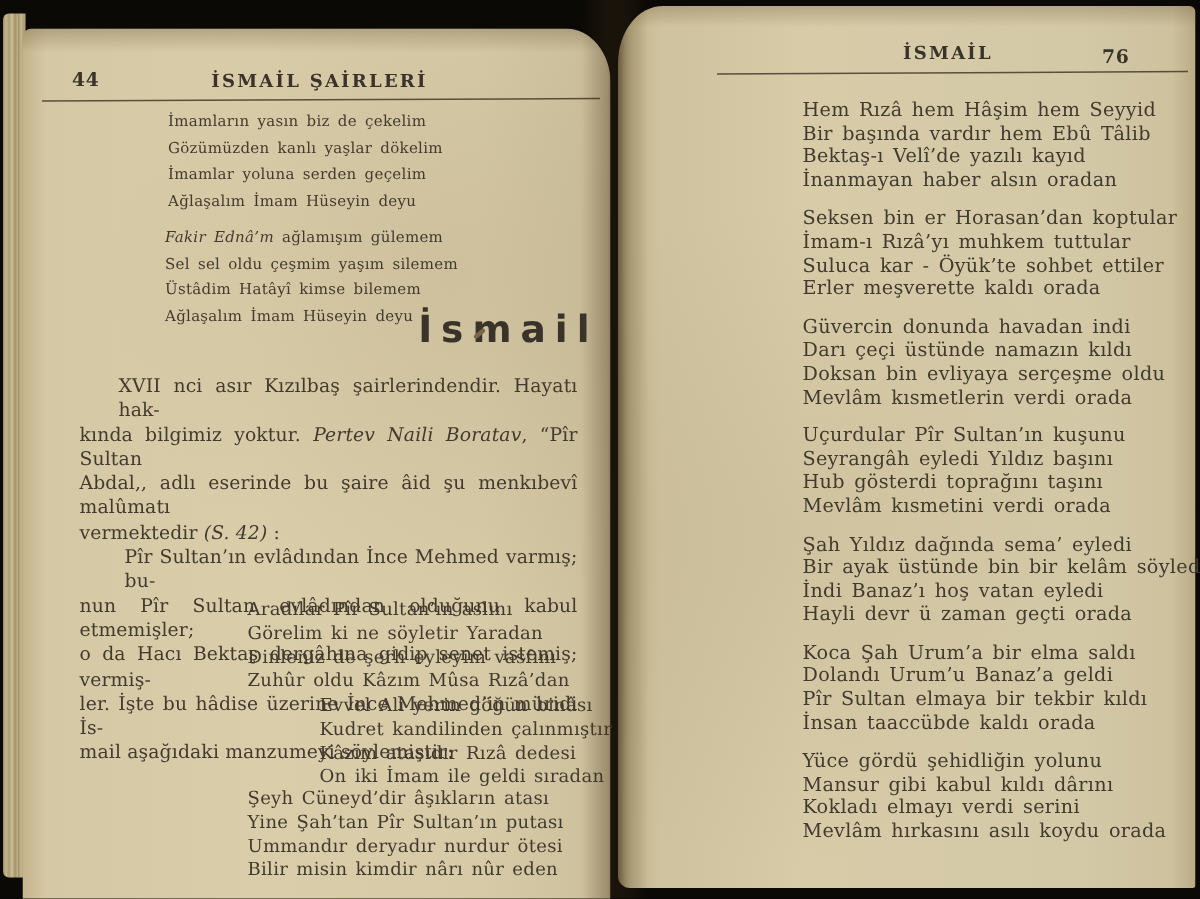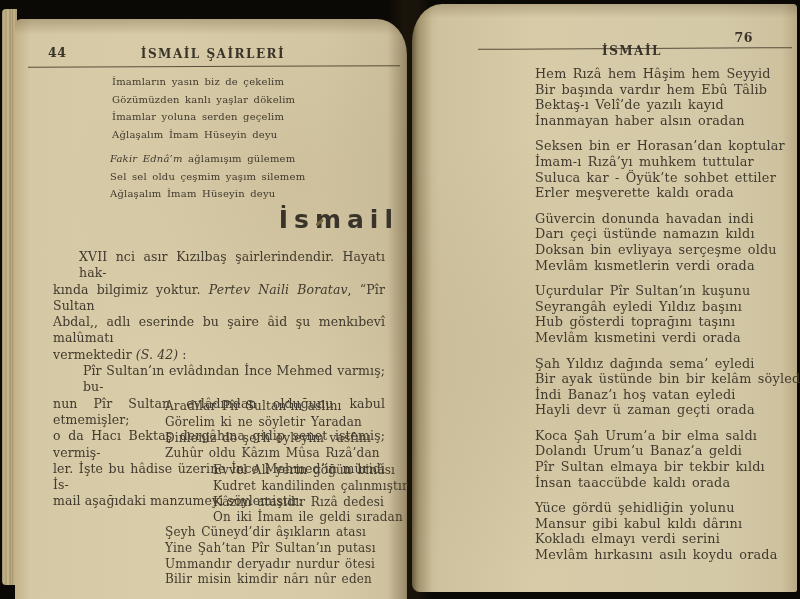--- a/index.html
+++ b/index.html
@@ -34,21 +34,21 @@
     border-radius:30px 4px 2px 8px / 38px 4px 2px 8px;
   }
   .gutter {
     position:absolute; left:388px; top:0; width:44px; height:599px; pointer-events:none;
     background:linear-gradient(90deg, rgba(46,34,16,0) 0%, rgba(64,48,24,0.28) 38%, rgba(40,29,13,0.5) 52%, rgba(64,48,24,0.25) 66%, rgba(46,34,16,0) 100%);
   }
 
   .hdr { position:absolute; font-weight:bold; font-size:12px; letter-spacing:1.5px; color:#39332a; white-space:nowrap; }
   .lp-pagenum { left:33px; top:26px; font-size:12.5px; letter-spacing:0.5px; }
   .lp-header  { left:13px; width:370px; top:28px; text-align:center; }
-  .rp-header  { left:70px; width:300px; top:24px; text-align:center;margin-top:16px; }
+  .rp-header  { left:70px; width:300px; top:24px; text-align:center; }
   .rp-pagenum { right:44px; top:26px; font-size:12.5px; letter-spacing:0.5px; }
   .rule { position:absolute; height:0; border-top:1.3px solid rgba(58,48,32,0.8); }
   .lp-rule { left:13px; width:372px; top:47px; transform:rotate(-0.25deg); }
   .rp-rule { left:66px; width:314px; top:44px; transform:rotate(-0.3deg); }
 
   .poem { position:absolute; }
   .pline { font-size:10px; line-height:17.5px; white-space:nowrap; word-spacing:2px; letter-spacing:0.2px; }
   .lp-poem1 { left:97px; top:54px; }
   .lp-poem2 { left:95px; top:131px; }
   .lp-poem2 .pline, .lp-poem1 .pline { line-height:17.6px; }
@@ -93,20 +93,21 @@
         <div class="pline">İmamların yasın biz de çekelim</div>
         <div class="pline">Gözümüzden kanlı yaşlar dökelim</div>
         <div class="pline">İmamlar yoluna serden geçelim</div>
         <div class="pline">Ağlaşalım İmam Hüseyin deyu</div>
       </div>
 
     <div class="poem lp-poem2">
       <div class="pline"><span class="it">Fakir Ednâ’m</span><span> ağlamışım gülemem</span></div>
       <div>
           <div class="pline">Sel sel oldu çeşmim yaşım silemem</div>
+          <div class="pline">Üstâdim Hatâyî kimse bilemem</div>
           <div class="pline">Ağlaşalım İmam Hüseyin deyu</div>
         </div>
     </div>
 
     <div class="lp-heading">İsmail</div>
     <div class="ink-speck"></div>
 
     <div class="lp-prose">
       <div class="jline indent1">XVII nci asır Kızılbaş şairlerindendir. Hayatı hak-</div>
       <div class="jline"><span>kında bilgimiz yoktur. </span><span class="it">Pertev Naili Boratav</span><span>, “Pîr Sultan</span></div>

